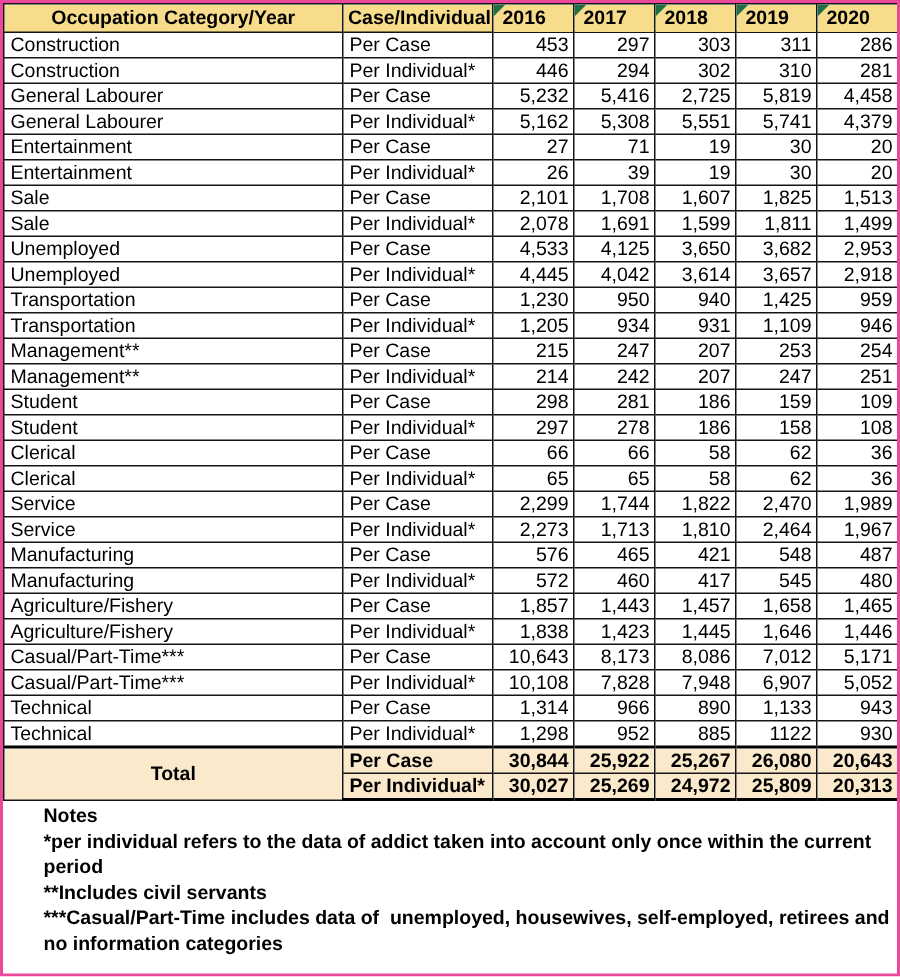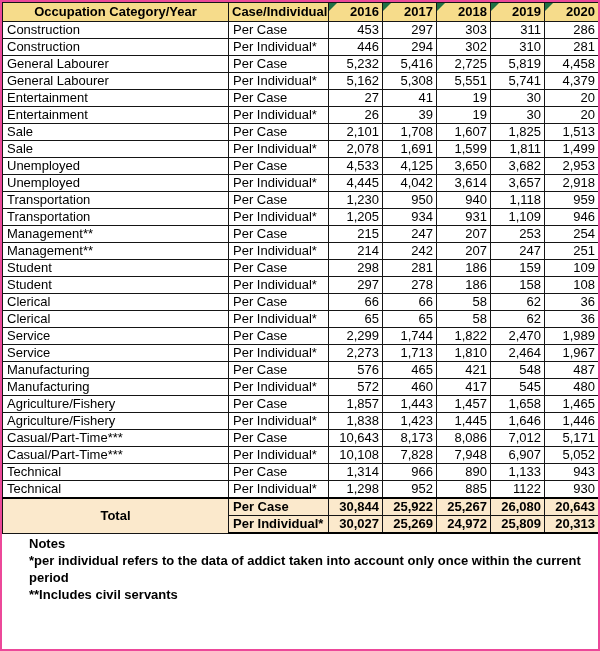--- a/index.html
+++ b/index.html
@@ -26,21 +26,21 @@
     font-size: 13px;
     line-height: 16px;
     overflow: hidden;
     white-space: nowrap;
     box-sizing: border-box;
   }
   .grid thead th {
     background: var(--header-bg, #F6DC8B);
     font-weight: bold;
     height: 19px;
-    text-align: right;
+    text-align: left;
   }
   .grid th.c1 { text-align: center; }
   .grid td.cat, .grid td.typ { text-align: left; padding-left: 4px; }
   .grid td.num { text-align: right; padding-right: 3px; }
   .grid th.yr { position: relative; padding-left: 6px; }
   .tri {
     position: absolute;
     top: 0; left: 0;
     width: 0; height: 0;
     border-top: 8px solid var(--comment-triangle, #1F7145);
@@ -120,21 +120,21 @@
           <td class="num">5,162</td>
           <td class="num">5,308</td>
           <td class="num">5,551</td>
           <td class="num">5,741</td>
           <td class="num">4,379</td>
         </tr>
         <tr>
           <td class="cat">Entertainment</td>
           <td class="typ">Per Case</td>
           <td class="num">27</td>
-          <td class="num">41</td>
+          <td class="num">71</td>
           <td class="num">19</td>
           <td class="num">30</td>
           <td class="num">20</td>
         </tr>
         <tr>
           <td class="cat">Entertainment</td>
           <td class="typ">Per Individual*</td>
           <td class="num">26</td>
           <td class="num">39</td>
           <td class="num">19</td>
@@ -176,21 +176,21 @@
           <td class="num">3,614</td>
           <td class="num">3,657</td>
           <td class="num">2,918</td>
         </tr>
         <tr>
           <td class="cat">Transportation</td>
           <td class="typ">Per Case</td>
           <td class="num">1,230</td>
           <td class="num">950</td>
           <td class="num">940</td>
-          <td class="num">1,118</td>
+          <td class="num">1,425</td>
           <td class="num">959</td>
         </tr>
         <tr>
           <td class="cat">Transportation</td>
           <td class="typ">Per Individual*</td>
           <td class="num">1,205</td>
           <td class="num">934</td>
           <td class="num">931</td>
           <td class="num">1,109</td>
           <td class="num">946</td>
@@ -356,14 +356,15 @@
           <td class="num">25,809</td>
           <td class="num">20,313</td>
         </tr>
       </tbody>
   </table>
 
   <div class="notes">
     <div class="note-line">Notes</div>
     <div class="note-line">*per individual refers to the data of addict taken into account only once within the current period</div>
     <div class="note-line">**Includes civil servants</div>
+    <div class="note-line">***Casual/Part-Time includes data of  unemployed, housewives, self-employed, retirees and no information categories</div>
   </div>
 </div>
 
 </body></html>

